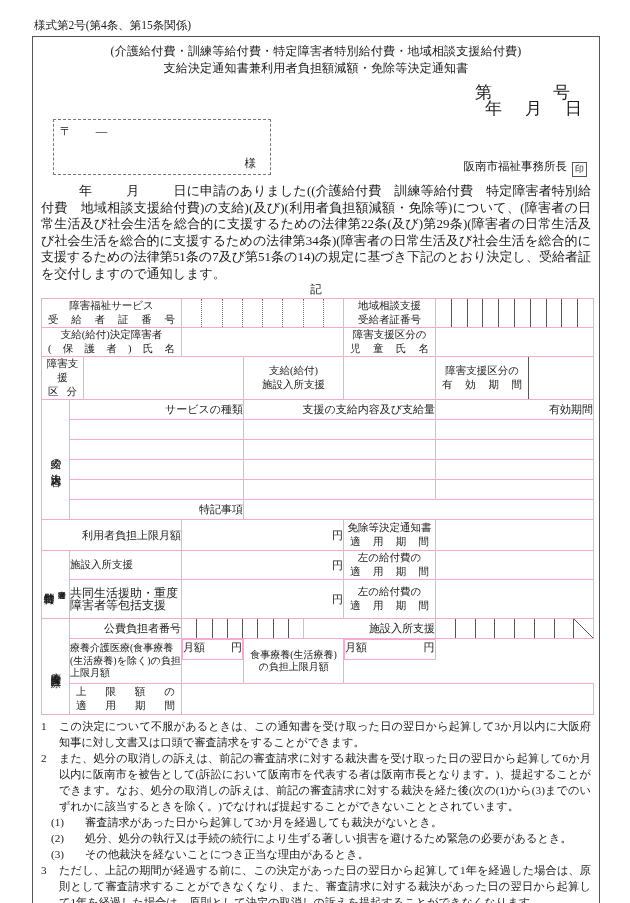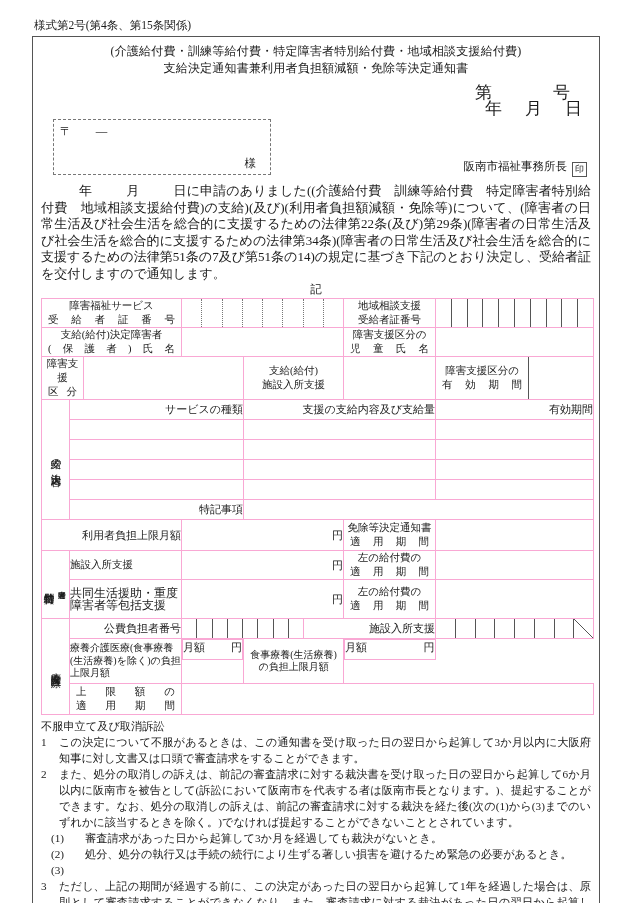--- a/index.html
+++ b/index.html
@@ -311,41 +311,41 @@
         <td colspan="2" class="lbl" style="height:30px">
           <div class="just">上限額の</div>
           <div class="just">適用期間</div>
         </td>
         <td colspan="5"></td>
       </tr>
     </tbody>
       </table>
 
     <div class="notes">
-      <div class="h">不服申立て及び取消訴訟</div>
 
       <div class="li">
         <div class="num">1</div>
         <div class="txt">この決定について不服があるときは、この通知書を受け取った日の翌日から起算して3か月以内に大阪府知事に対し文書又は口頭で審査請求をすることができます。</div>
       </div>
       <div class="li">
         <div class="num">2</div>
         <div class="txt">また、処分の取消しの訴えは、前記の審査請求に対する裁決書を受け取った日の翌日から起算して6か月以内に阪南市を被告として(訴訟において阪南市を代表する者は阪南市長となります。)、提起することができます。なお、処分の取消しの訴えは、前記の審査請求に対する裁決を経た後(次の(1)から(3)までのいずれかに該当するときを除く。)でなければ提起することができないこととされています。</div>
       </div>
 
       <div class="sub">
         <div class="num">(1)</div>
         <div class="txt">審査請求があった日から起算して3か月を経過しても裁決がないとき。</div>
       </div>
       <div class="sub">
         <div class="num">(2)</div>
         <div class="txt">処分、処分の執行又は手続の続行により生ずる著しい損害を避けるため緊急の必要があるとき。</div>
       </div>
       <div class="sub">
         <div class="num">(3)</div>
+        <div class="txt">その他裁決を経ないことにつき正当な理由があるとき。</div>
       </div>
 
       <div class="li">
         <div class="num">3</div>
         <div class="txt">ただし、上記の期間が経過する前に、この決定があった日の翌日から起算して1年を経過した場合は、原則として審査請求することができなくなり、また、審査請求に対する裁決があった日の翌日から起算して1年を経過した場合は、原則として決定の取消しの訴えを提起することができなくなります。</div>
       </div>
 
     </div>
 
   </div>

